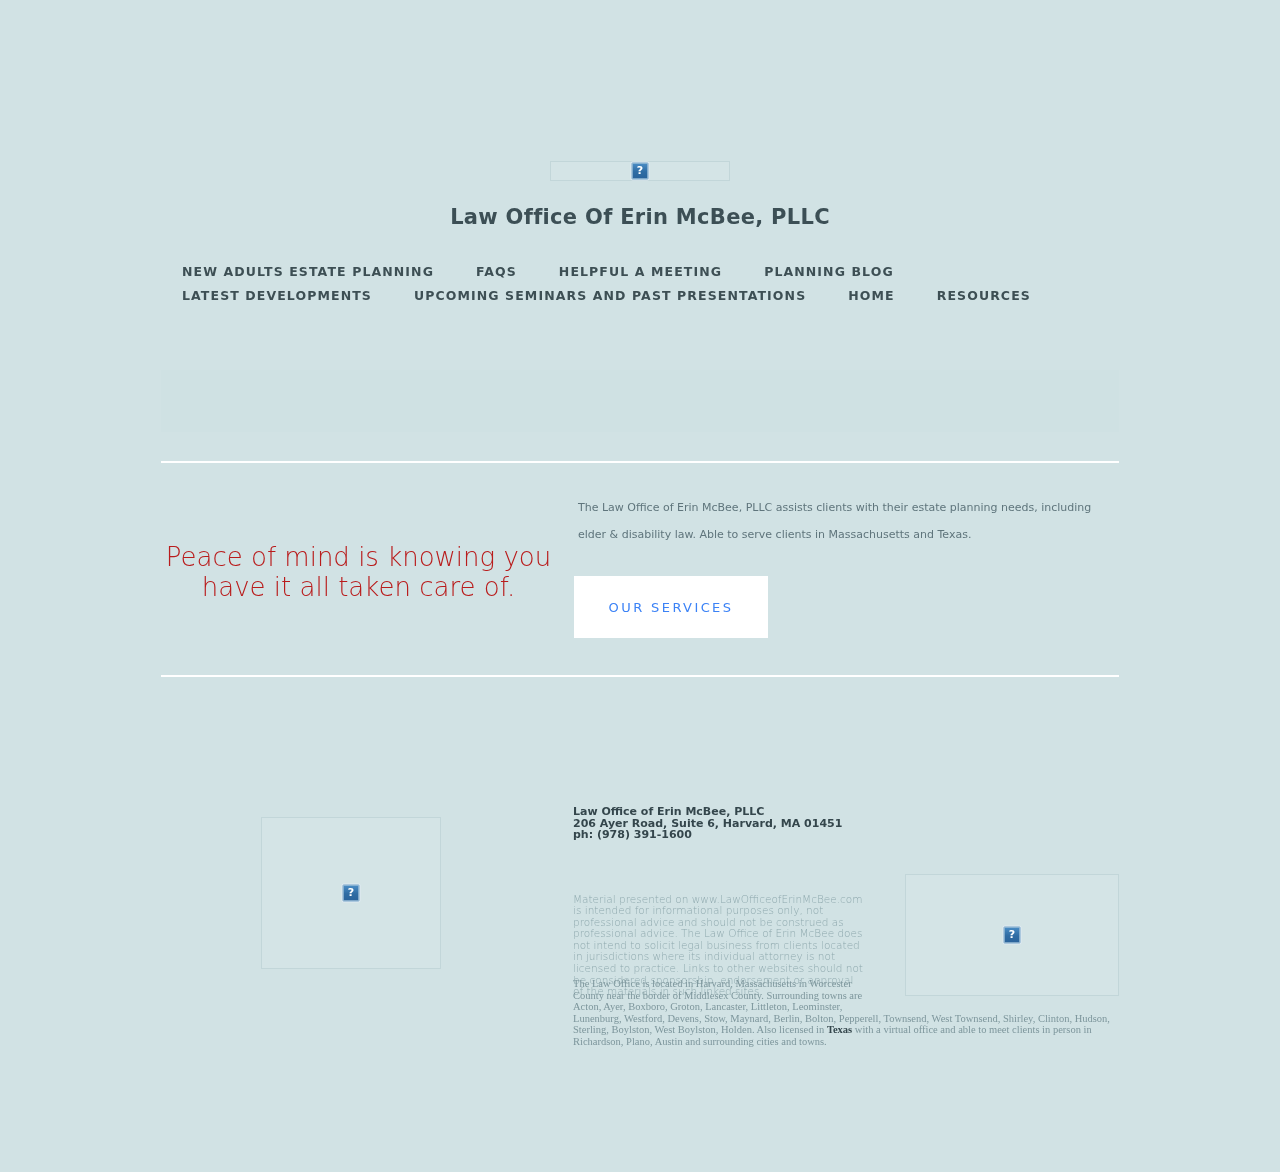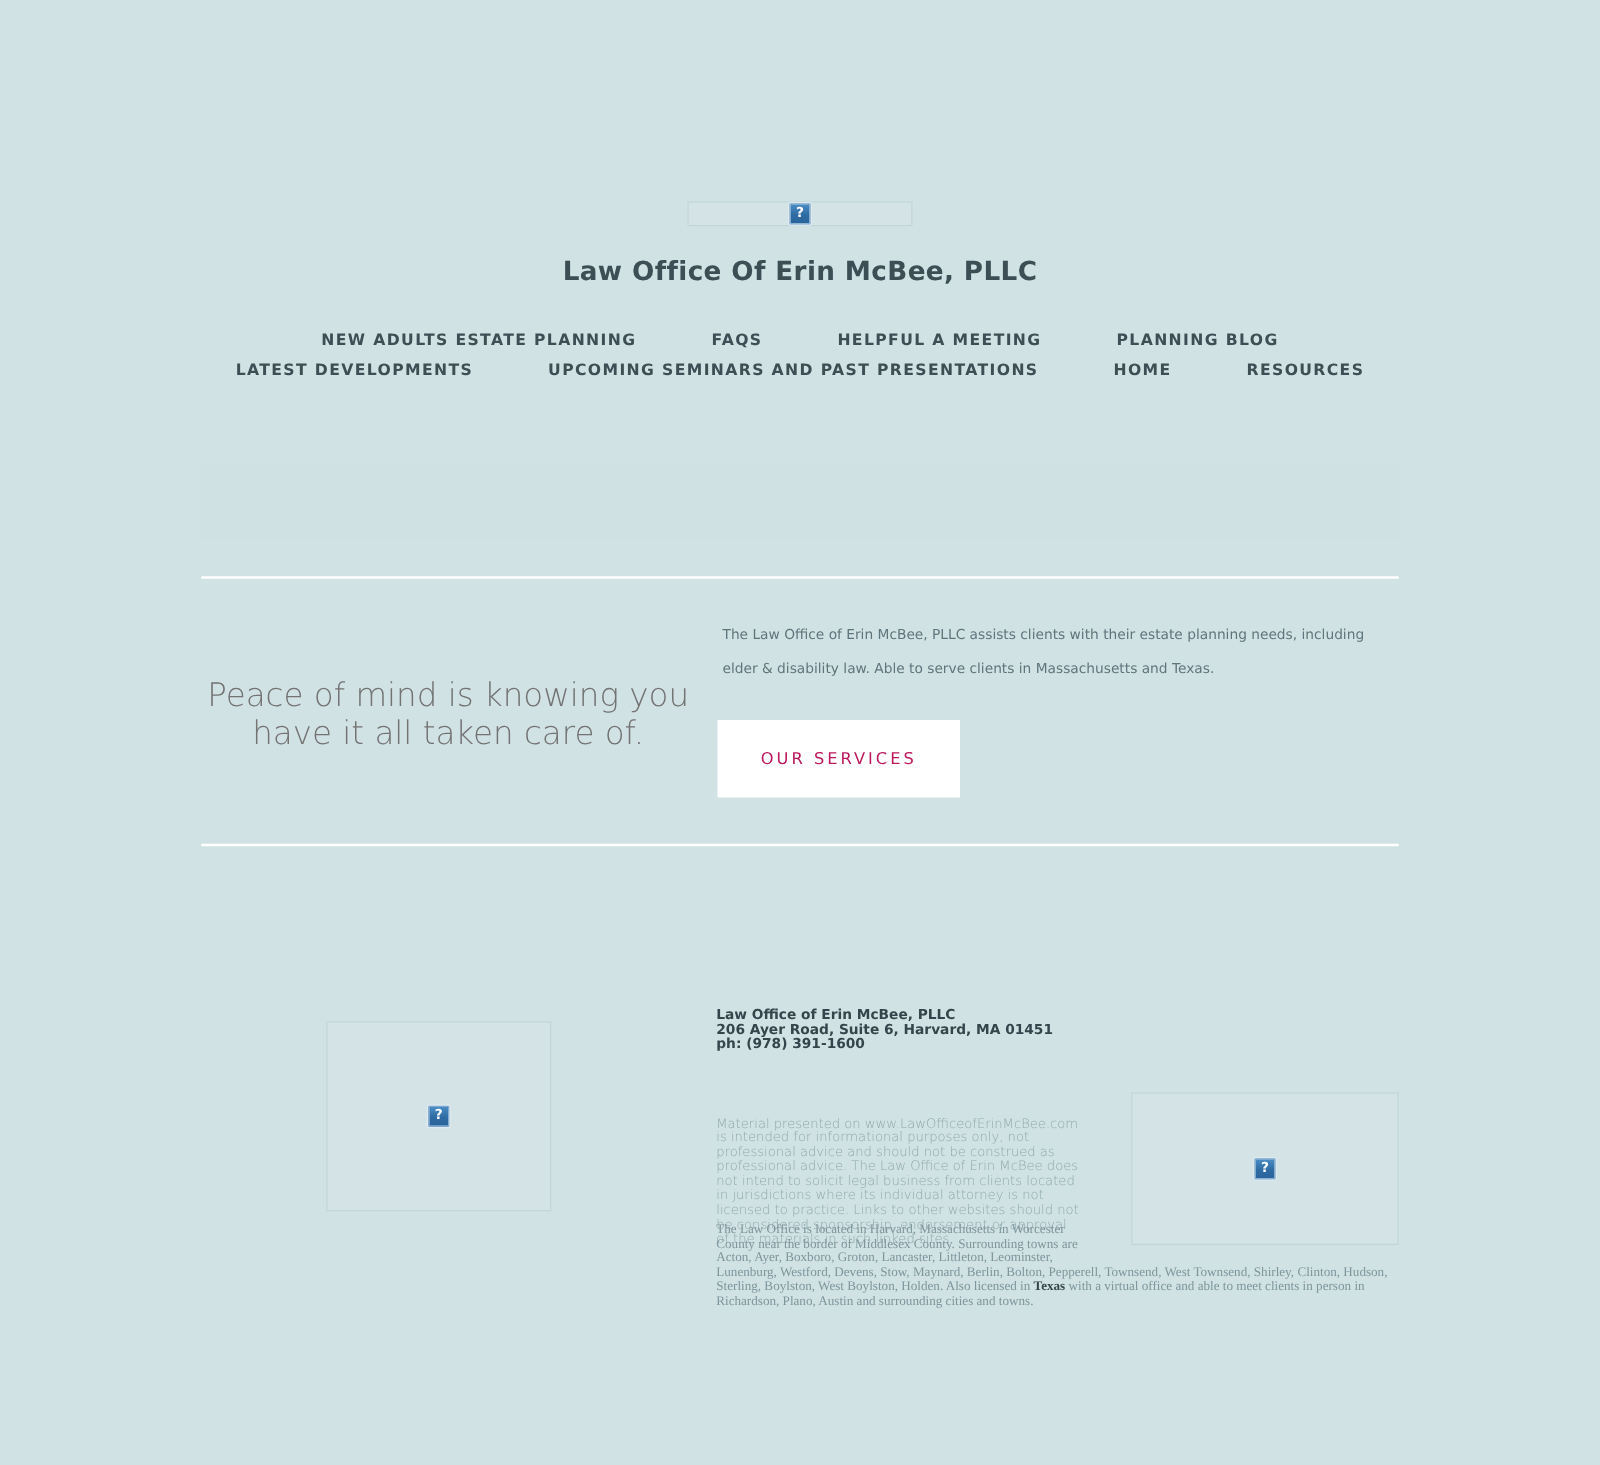--- a/index.html
+++ b/index.html
@@ -76,25 +76,24 @@
   
   .nav {
     position: absolute;
     left: 161px;
     top: 260px;
     width: 958px;
     text-align: center;
   }
   .nav-row {
     display: flex;
-    justify-content: center;
+    justify-content: flex-start;
     align-items: baseline;
     flex-wrap: nowrap;
     line-height: 24px;
-    gap: 18px;
   }
   .nav-item {
     font-family: "DejaVu Sans", sans-serif;
     font-size: 12.5px;
     font-weight: bold;
     letter-spacing: 1.1px;
     color: #3d4f54;
     text-decoration: none;
     white-space: nowrap;
     cursor: pointer;
@@ -132,21 +131,21 @@
   .hero-left {
     position: absolute;
     left: 0;
     top: 52px;
     width: 395px;
     text-align: center;
     font-family: "DejaVu Sans", sans-serif;
     font-size: 26px;
     font-weight: 300;
     line-height: 30px;
-    color: #737373;
+    color: #b91c1c;
   }
   .hero-right {
     position: absolute;
     left: 413px;
     top: 0;
     width: 540px;
   }
   .hero-lede {
     font-family: "DejaVu Sans", sans-serif;
     font-size: 11px;
@@ -161,21 +160,21 @@
     height: 62px;
     background: #ffffff;
     display: flex;
     align-items: center;
     justify-content: center;
     cursor: pointer;
     border: none;
     font-family: "DejaVu Sans", sans-serif;
     font-size: 13px;
     letter-spacing: 2.4px;
-    color: #be185d;
+    color: #3b82f6;
   }
 
   
   .footer-img-left {
     position: absolute;
     left: 261px;
     top: 817px;
     width: 180px;
     height: 152px;
   }

